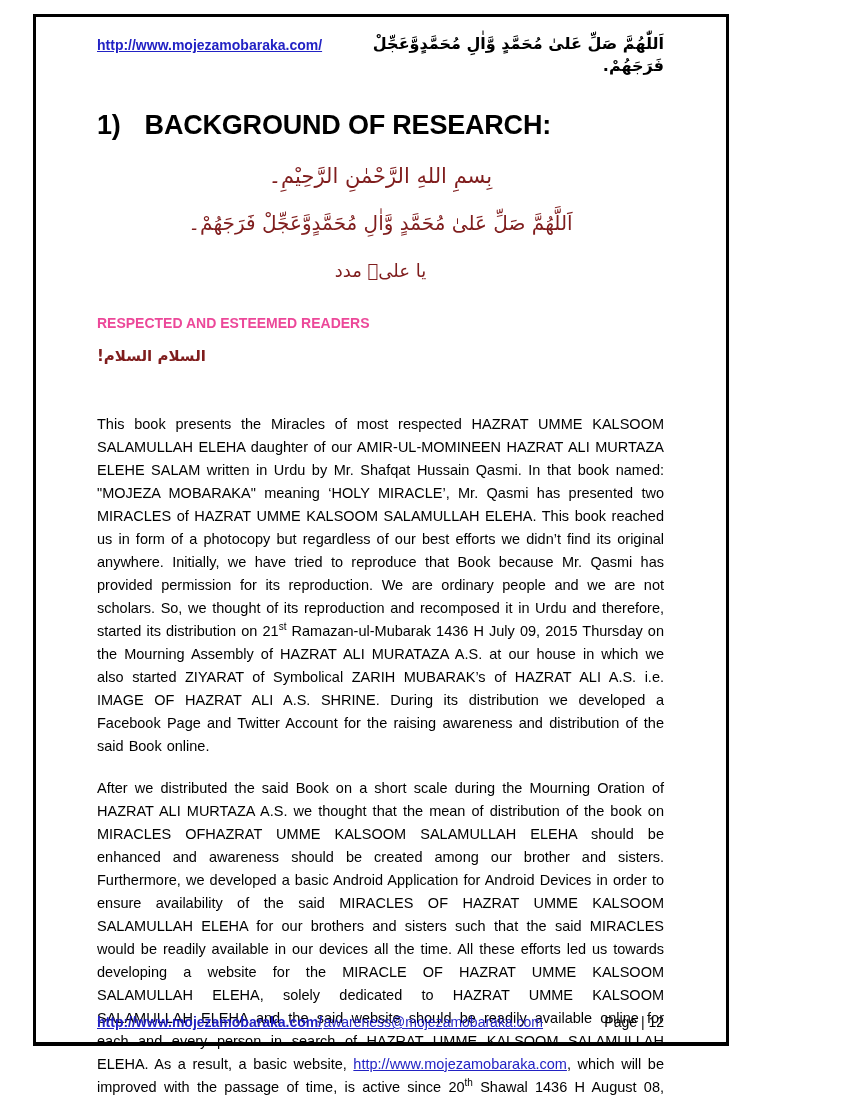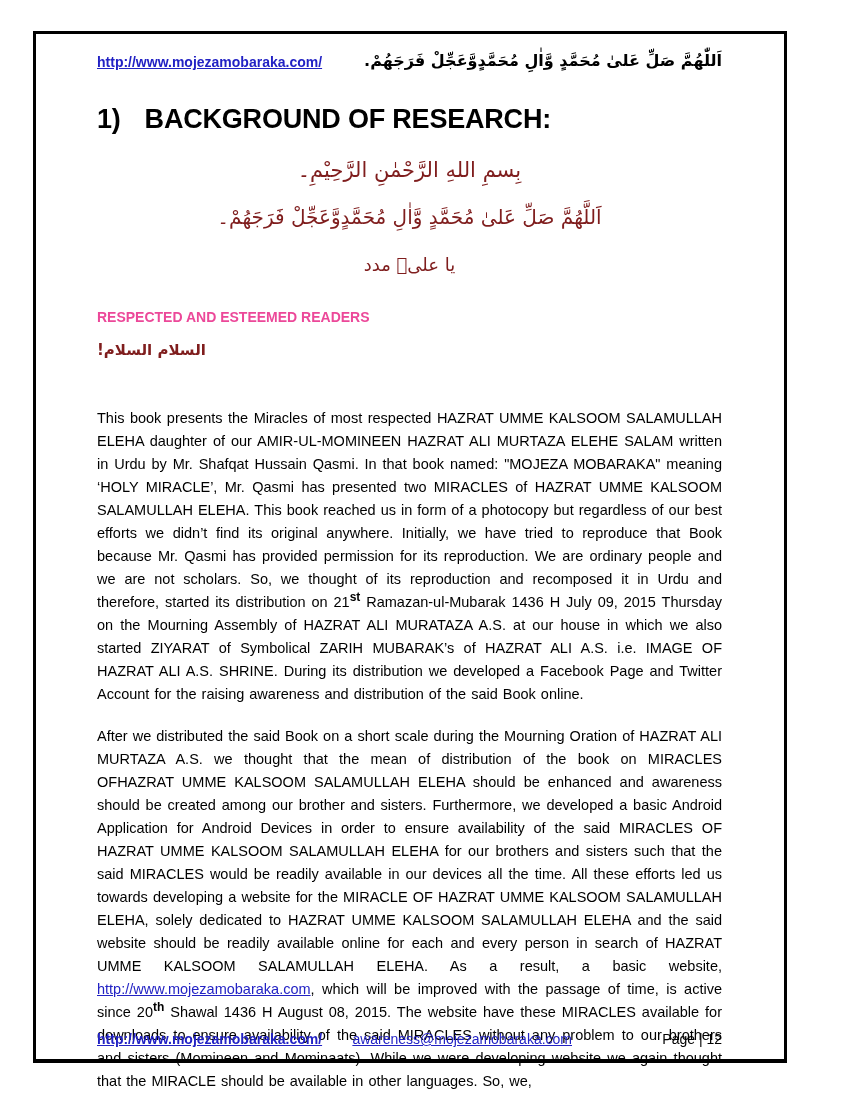--- a/index.html
+++ b/index.html
@@ -2,22 +2,22 @@
 <html style="--link-color: #2222c4;"><head>
 <meta charset="utf-8">
 <style>
   :root { --link-color: #2222c4; --ink: #111111; }
   * { margin: 0; padding: 0; box-sizing: border-box; }
   html, body { width: 850px; height: 1100px; background: #ffffff; }
   body { font-family: "Liberation Sans", "DejaVu Sans", sans-serif; color: var(--ink); }
 
   .page-frame {
     position: absolute;
-    left: 33px; top: 31px;
-    width: 754px; height: 1032px;
+    left: 33px; top: 14px;
+    width: 696px; height: 1032px;
     border: 3px solid #000;
     border-bottom-width: 4px;
     background: #fff;
     padding: 16px 62px 0 61px;
   }
 
   
   .header-row {
     display: flex; justify-content: space-between; align-items: flex-start;
     margin-top: 4px;
@@ -59,21 +59,21 @@
   }
 
   
   .paragraphs { margin-top: 48px; }
   .body-para {
     font-size: 14.5px; line-height: 23px;
     text-align: justify; color: #000;
     word-spacing: 1px;
   }
   .body-para + .body-para { margin-top: 19px; }
-  .body-para sup { font-size: 12px; font-weight: bold; line-height: 0; }
+  .body-para sup { font-size: 10px; font-weight: normal; line-height: 0; }
   .inline-link { color: var(--link-color); text-decoration: underline; }
 
   
   .footer-row {
     position: absolute; left: 61px; right: 62px; bottom: 12px;
     display: flex; justify-content: space-between; align-items: baseline;
     font-size: 14px;
   }
   .ftr-link {
     font-weight: bold; color: var(--link-color); text-decoration: underline;

